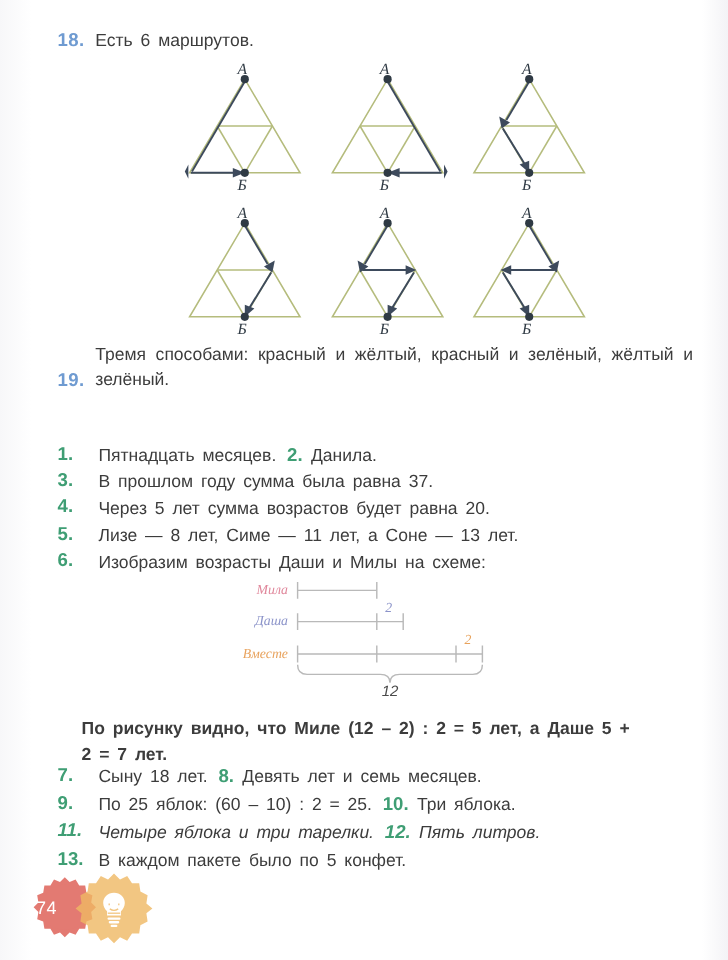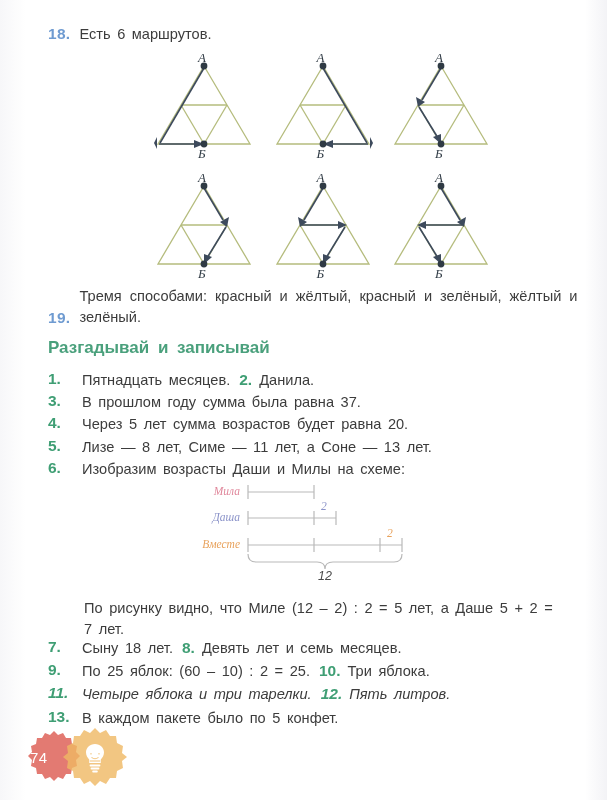--- a/index.html
+++ b/index.html
@@ -68,21 +68,21 @@
   }
   .ans .n { width:34px; flex:none; }
   .ans .t { flex:1; }
   .inline-n { margin-left:9px; margin-right:7px; }
 
   
   #scheme { position:absolute; left:196px; top:482px;font-style:italic; }
 
   
   #conclusion {
-    position:absolute; left:84px; top:598px; width:470px;
+    position:absolute; left:68px; top:598px; width:470px;font-weight:bold;
   }
 
   
   #footer { position:absolute; left:22px; top:726px; width:120px; height:62px; }
   #footer svg { display:block; }
   .pgnum {
     position:absolute; left:30px; top:749px;
     color:#ffffff; font-weight:normal; font-size:15px;
     letter-spacing:.5px;
   }
@@ -234,21 +234,20 @@
         <span class="vlabel" style="left:48px; top:94px;">Б</span>
       </div>
     </div>
   </div>
 
   <div id="item19">
     <span class="num-blue">19.</span>
     <span class="body-txt">Тремя способами: красный и жёлтый, красный и зелёный, жёлтый и зелёный.</span>
   </div>
 
-  <div id="heading">Разгадывай и записывай</div>
 
   <div class="ans" style="top:370px;">
     <span class="n num-green">1.</span>
     <span class="t">
       <span class="body-txt">Пятнадцать месяцев.</span><span class="num-green inline-n">2.</span><span class="body-txt">Данила.</span>
     </span>
   </div>
 
   <div class="ans" style="top:392px;">
     <span class="n num-green">3.</span>

